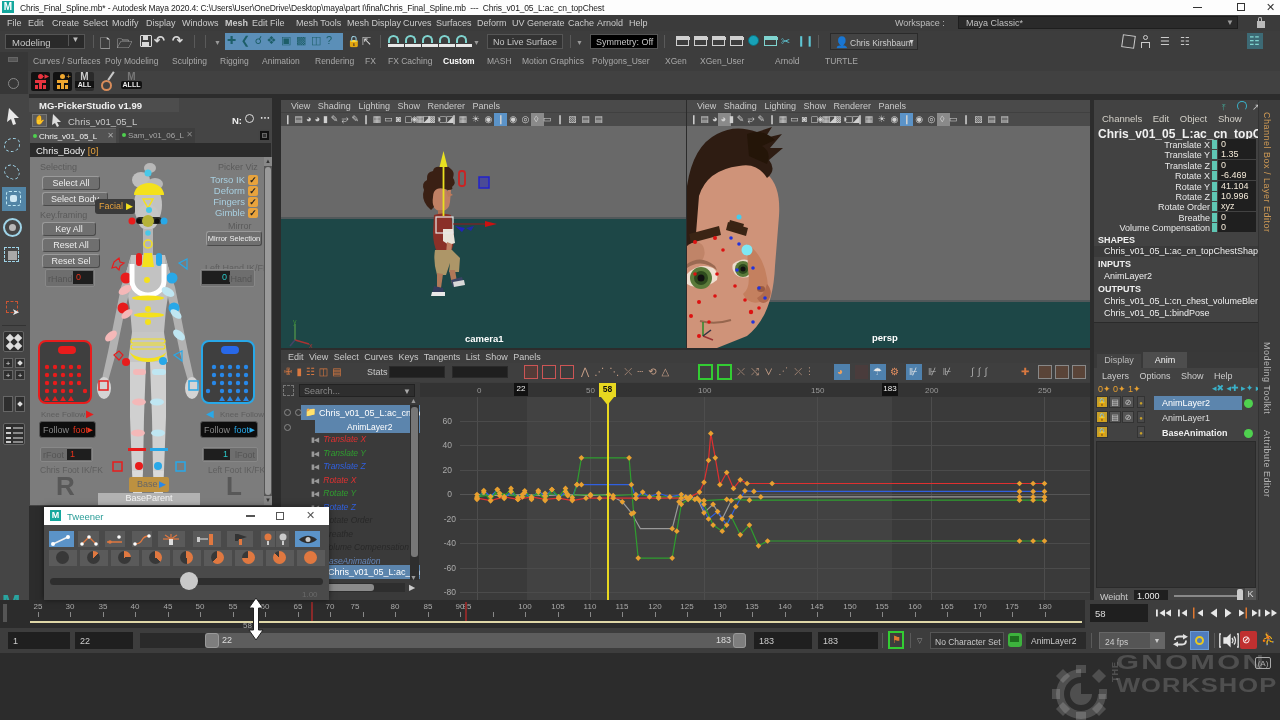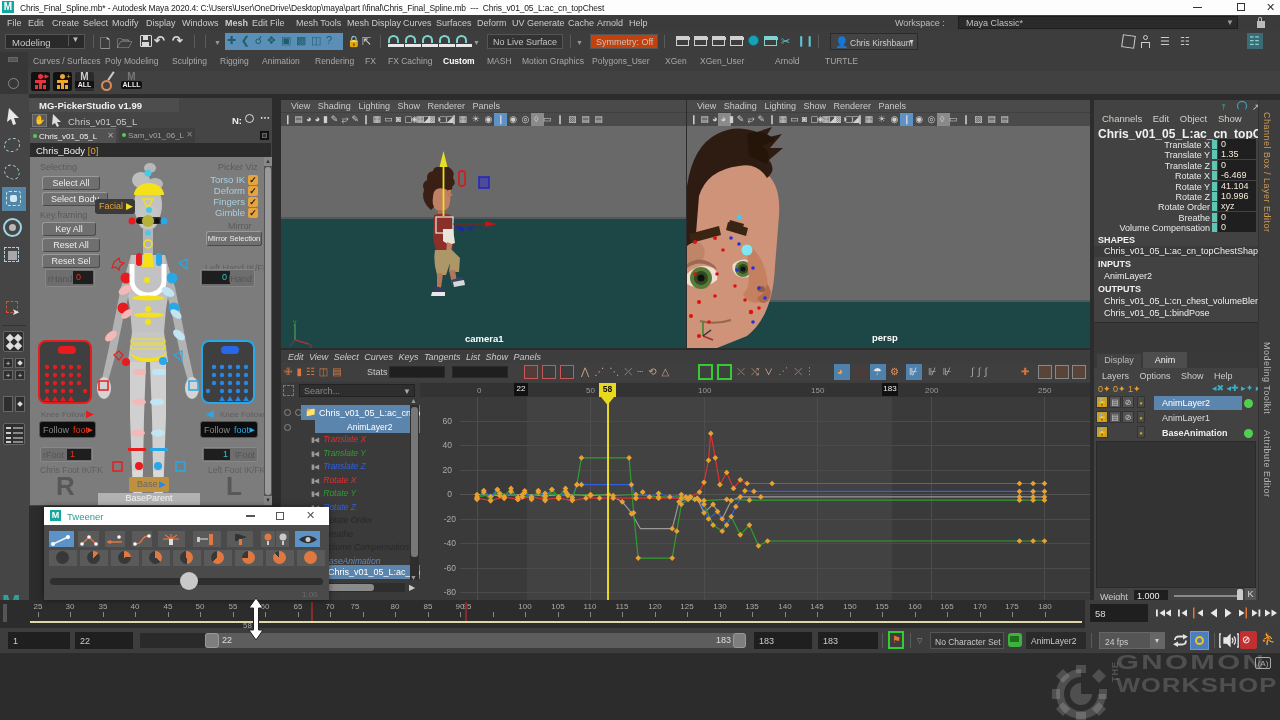--- a/index.html
+++ b/index.html
@@ -6,21 +6,21 @@
 html,body{width:1280px;height:720px;overflow:hidden;background:#2c2c2c;font-family:"Liberation Sans",sans-serif;}
 .ab{position:absolute;}
 #stage{position:relative;width:1280px;height:720px;}
 .sep{width:1px;background:#5a5a5a;}
 .vptop{background:#4a4a4a;color:#c9c9c9;font-size:9.5px;}
 .field{background:#1f1f1f;color:#bbb;font-size:9px;}
 .pbtn{background:#6f6f6f;border:1px solid #9a9a9a;border-bottom-color:#4a4a4a;border-right-color:#4a4a4a;border-radius:3px;color:#ededed;font-size:9px;text-align:center;line-height:13px;}
 .pvrow{color:#a8cfe0;font-size:9.5px;text-align:right;}
 .chk{width:10px;height:10px;background:#e8a33d;border-radius:2px;color:#222;font-size:9px;line-height:10px;text-align:center;font-weight:bold;}
 .chk::after{content:"\2713";}
-.gmenu{color:#c9c9c9;font-size:9px;white-space:nowrap;word-spacing:3px;font-style:italic;}
+.gmenu{color:#c9c9c9;font-size:9px;white-space:nowrap;word-spacing:3px;}
 .gvl{top:0;width:1px;height:203px;background:#4d4d4d;}
 .ghl{left:0;width:630px;height:1px;background:#4b4b4b;}
 .mut{color:#999;font-size:7px;font-style:normal;margin-right:5px;letter-spacing:-1px;}
 .lbox{position:relative;display:inline-block;width:12px;height:12px;background:#555;border:1px solid #333;margin-right:1px;font-size:8px;color:#ccc;text-align:center;line-height:12px;vertical-align:top;}
 .lbox2{position:relative;display:inline-block;width:8px;height:12px;background:#4a4a4a;border:1px solid #333;margin-left:2px;font-size:6px;color:#c8a029;text-align:center;line-height:12px;vertical-align:top;}
 .tick{position:absolute;top:12px;width:1px;height:5px;background:#888;}
 .fnum{position:absolute;top:2px;color:#aaa;font-size:8px;transform:translateX(-50%);}
 </style>
 </head>
 <body>
@@ -95,21 +95,21 @@
       <div class="ab" style="left:439px;top:4px;width:11px;height:8px;border:2.5px solid #7fd4cf;border-bottom:none;border-radius:7px 7px 0 0;"></div>
       <div class="ab" style="left:439px;top:13px;width:16px;height:3px;background:#e8e8e8;"></div>
       <div class="ab" style="left:456px;top:4px;width:11px;height:8px;border:2.5px solid #7fd4cf;border-bottom:none;border-radius:7px 7px 0 0;"></div>
       <div class="ab" style="left:456px;top:13px;width:16px;height:3px;background:#e8e8e8;"></div>
     <div class="ab" style="left:473px;top:8px;color:#999;font-size:7px;">▼</div>
     <div class="ab" style="left:487px;top:3px;width:76px;height:15px;background:#333;border:1px solid #555;color:#c5c5c5;font-size:9px;">
         <span style="position:absolute;left:5px;top:2px;">No Live Surface</span>
       </div>
     <div class="ab sep" style="left:570px;top:4px;height:13px;"></div>
     <div class="ab" style="left:576px;top:8px;color:#999;font-size:7px;">▼</div>
-    <div class="ab" style="left:590px;top:3px;width:68px;height:15px;background:#c2410c;border:1px solid #555;color:#c5c5c5;font-size:9px;">
+    <div class="ab" style="left:590px;top:3px;width:68px;height:15px;background:#000000;border:1px solid #555;color:#c5c5c5;font-size:9px;">
         <span style="position:absolute;left:5px;top:2px;">Symmetry: Off</span>
       </div>
     <div class="ab sep" style="left:664px;top:4px;height:13px;"></div>
     <div class="ab" style="left:676px;top:5px;width:13px;height:10px;border:1.5px solid #d0d0d0;">
         <div class="ab" style="left:0;top:0;width:13px;height:3px;background:#d0d0d0;"></div>
       </div>
       <div class="ab" style="left:694px;top:5px;width:13px;height:10px;border:1.5px solid #d0d0d0;">
         <div class="ab" style="left:0;top:0;width:13px;height:3px;background:#d0d0d0;"></div>
       </div>
       <div class="ab" style="left:712px;top:5px;width:13px;height:10px;border:1.5px solid #d0d0d0;">

